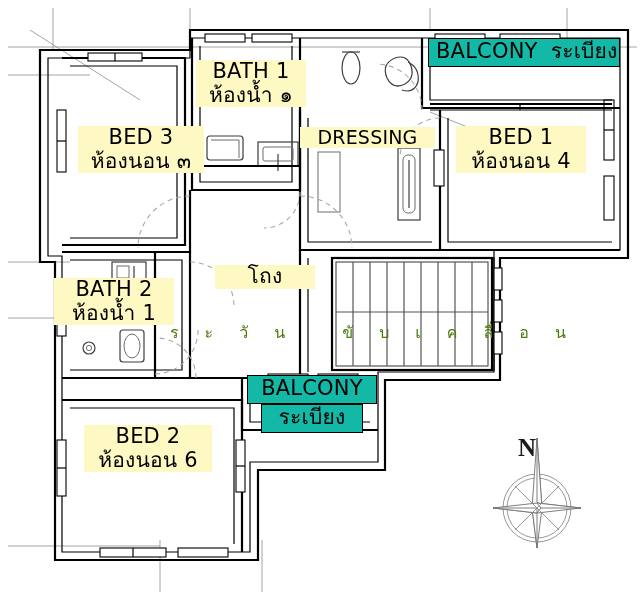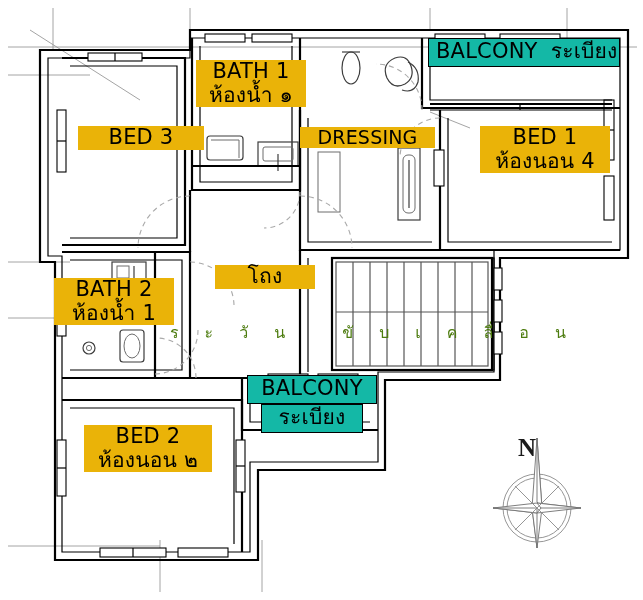--- a/index.html
+++ b/index.html
@@ -9,21 +9,21 @@
   }
   #plan{position:absolute;left:0;top:0;width:643px;height:600px;}
 
   
   .lbl{
     position:absolute;
     text-align:center;
     color:#000;
     line-height:1.12;
     white-space:nowrap;
-    background:#eab308;
+    background:#fef9c3;
     font-family:"DejaVu Sans","Liberation Sans",sans-serif;
   }
   .lbl .en{display:block;font-size:21px;letter-spacing:.2px;}
   .lbl .th{display:block;font-size:21px;letter-spacing:.2px;}
   .lbl.small .en,.lbl.small .th{font-size:19px;}
 
   .boxed{
     border:1.6px solid #000;
     padding:1px 7px 2px 7px;
     background:#14b8a6;
@@ -270,32 +270,33 @@
 
     <path class="compassf" d="M-44,0 L0,5 L4,0 L0,-5 Z"></path>
     <path class="compassf" d="M-44,0 L0,5 L0,0 Z" fill="#e4e4e4"></path>
 
     <path class="compass" d="M0,0 L22,-22 M0,0 L22,22 M0,0 L-22,22 M0,0 L-22,-22"></path>
   </g>
 </svg>
 
 <div class="lbl" style="left:78px;top:126px;width:126px;">
   <span class="en">BED 3</span>
+  <span class="th">ห้องนอน ๓</span>
 </div>
 
 <div class="lbl" style="left:196px;top:60px;width:110px;">
   <span class="en">BATH 1</span>
   <span class="th">ห้องน้ำ ๑</span>
 </div>
 
 <div class="lbl small" style="left:300px;top:127px;width:135px;">
   <span class="en">DRESSING</span>
 </div>
 
-<div class="lbl" style="left:480px;top:126px;width:130px;">
+<div class="lbl" style="left:456px;top:126px;width:130px;">
   <span class="en">BED 1</span>
   <span class="th">ห้องนอน 4</span>
 </div>
 
 <div class="lbl boxed" style="left:428px;top:38px;width:176px;text-align:center;">
   <span class="en" style="display:inline;">BALCONY</span>
   <span class="th" style="display:inline;margin-left:8px;">ระเบียง</span>
 </div>
 
 <div class="lbl" style="left:54px;top:278px;width:120px;">
@@ -309,18 +310,18 @@
 
 <div class="lbl boxed" style="left:247px;top:375px;width:114px;">
   <span class="en">BALCONY</span>
 </div>
 <div class="lbl boxed" style="left:261px;top:404px;width:86px;">
   <span class="th">ระเบียง</span>
 </div>
 
 <div class="lbl" style="left:84px;top:425px;width:128px;">
   <span class="en">BED 2</span>
-  <span class="th">ห้องนอน ๒</span>
+  <span class="th">ห้องนอน 6</span>
 </div>
 
 <div class="compass-n" style="left:518px;top:434px;">N</div>
 
 <div class="watermark" style="left:170px;top:320px;">ระวัน ขับเคลื่อน</div>
 
 </body></html>

